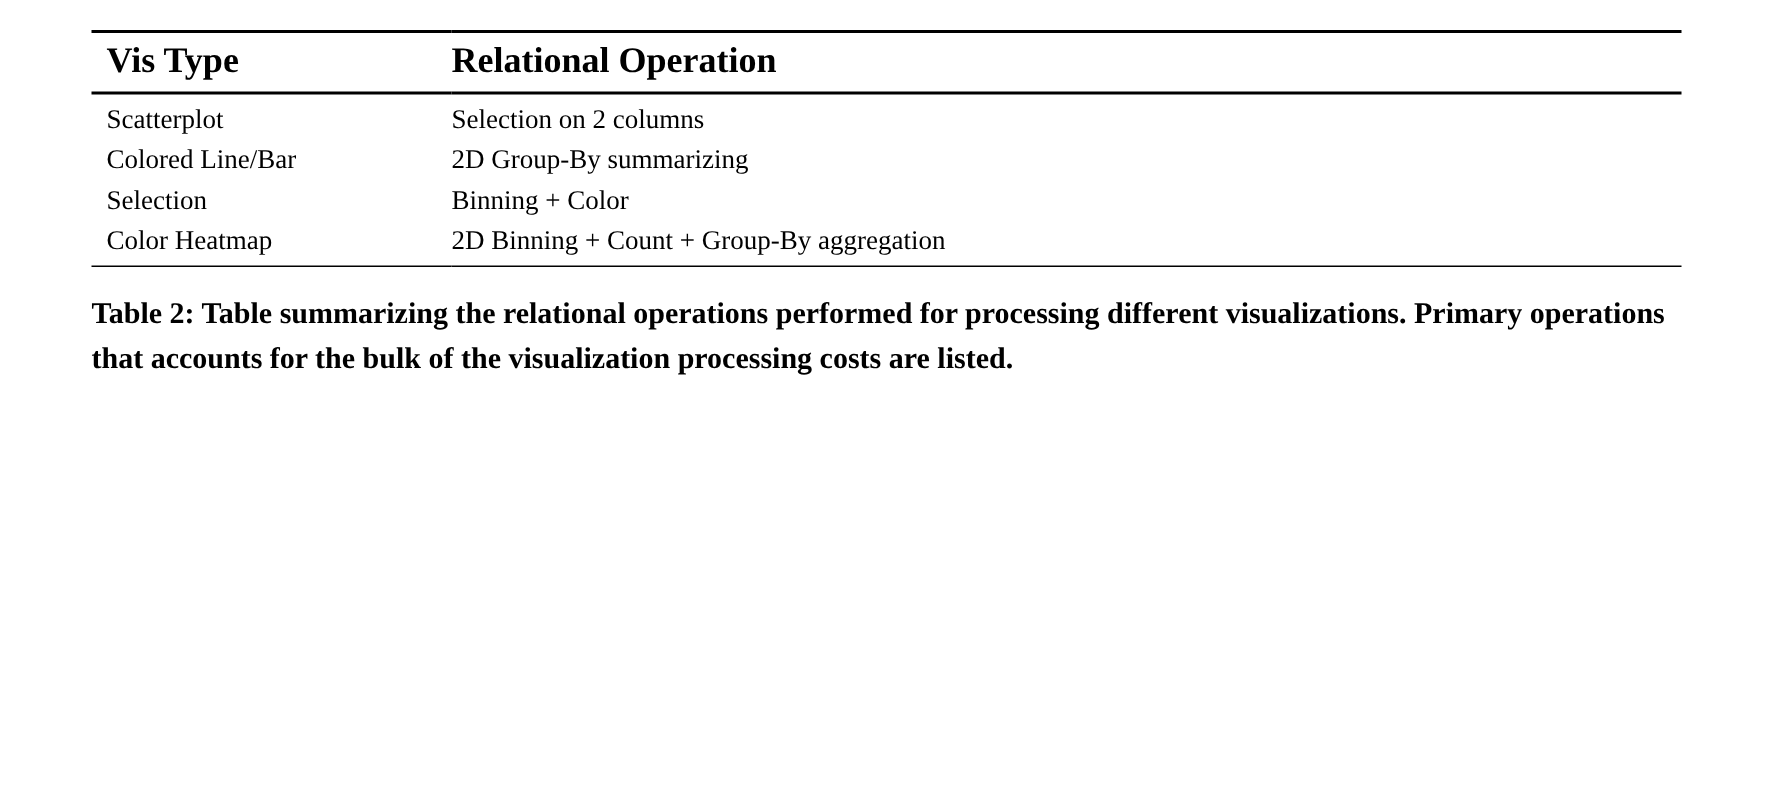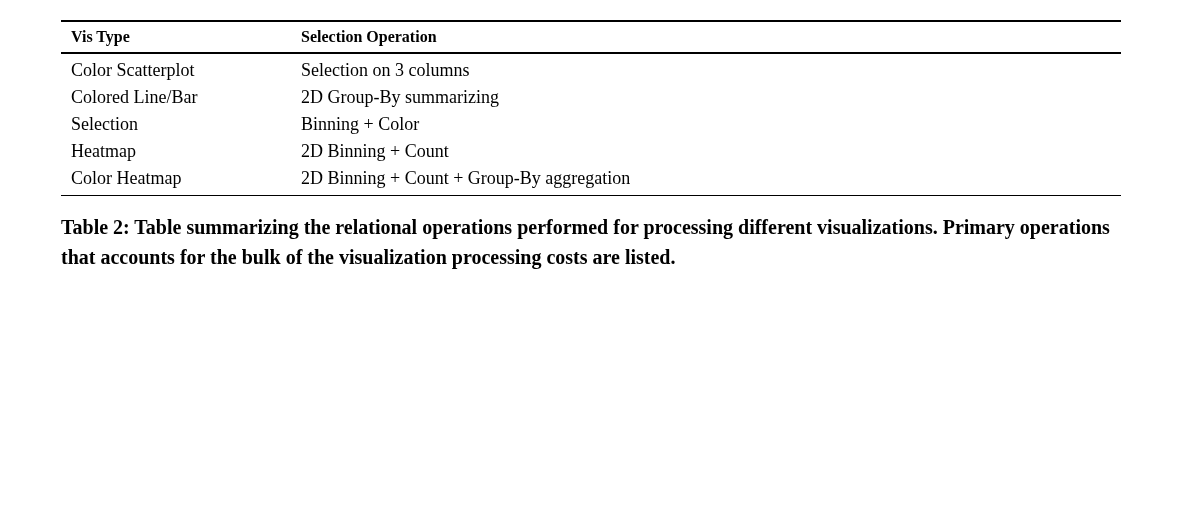--- a/index.html
+++ b/index.html
@@ -34,21 +34,21 @@
 
     thead tr {
       border-top: 2px solid #000;
       border-bottom: 2px solid #000;
     }
 
     thead th {
       font-weight: bold;
       text-align: left;
       padding: 6px 16px 6px 0;
-      font-size: 16px;
+      font-size: 24px;
     }
 
     tbody tr:first-child td {
       padding-top: 6px;
     }
 
     tbody tr:last-child td {
       padding-bottom: 6px;
     }
 
@@ -80,39 +80,35 @@
     }
   </style>
 </head>
 <body>
 
 <div class="container">
   <table>
     <thead>
       <tr>
         <th class="col-vis">Vis Type</th>
-        <th class="col-op">Selection Operation</th>
+        <th class="col-op">Relational Operation</th>
       </tr>
     </thead>
     <tbody id="table-body">
-        <tr>
-          <td class="col-vis">Color Scatterplot</td>
-          <td class="col-op">Selection on 3 columns</td>
+    <tr>
+          <td class="col-vis">Scatterplot</td>
+          <td class="col-op">Selection on 2 columns</td>
         </tr>
         <tr>
           <td class="col-vis">Colored Line/Bar</td>
           <td class="col-op">2D Group-By summarizing</td>
         </tr>
         <tr>
           <td class="col-vis">Selection</td>
           <td class="col-op">Binning + Color</td>
-        </tr>
-        <tr>
-          <td class="col-vis">Heatmap</td>
-          <td class="col-op">2D Binning + Count</td>
         </tr>
         <tr>
           <td class="col-vis">Color Heatmap</td>
           <td class="col-op">2D Binning + Count + Group-By aggregation</td>
         </tr>
       </tbody>
   </table>
   <div class="caption">Table 2: Table summarizing the relational operations performed for processing different visualizations. Primary operations that accounts for the bulk of the visualization processing costs are listed.</div>
 </div>
 

